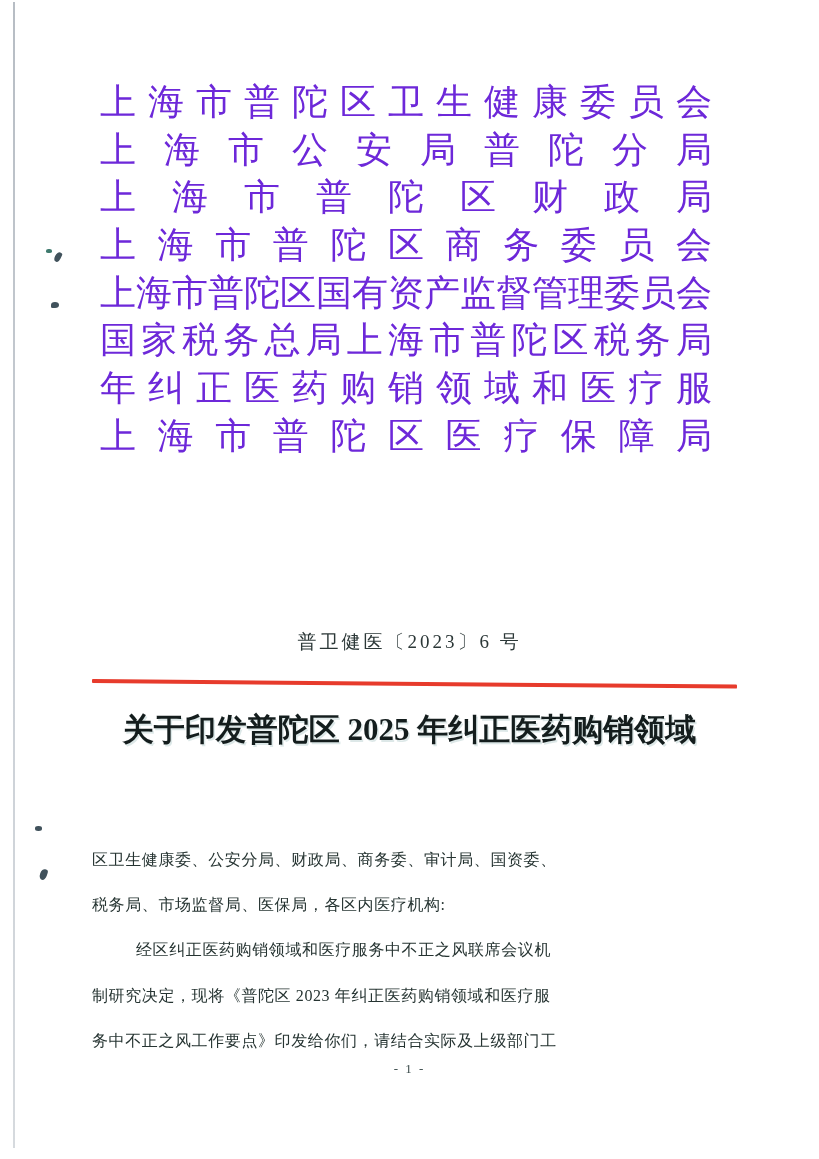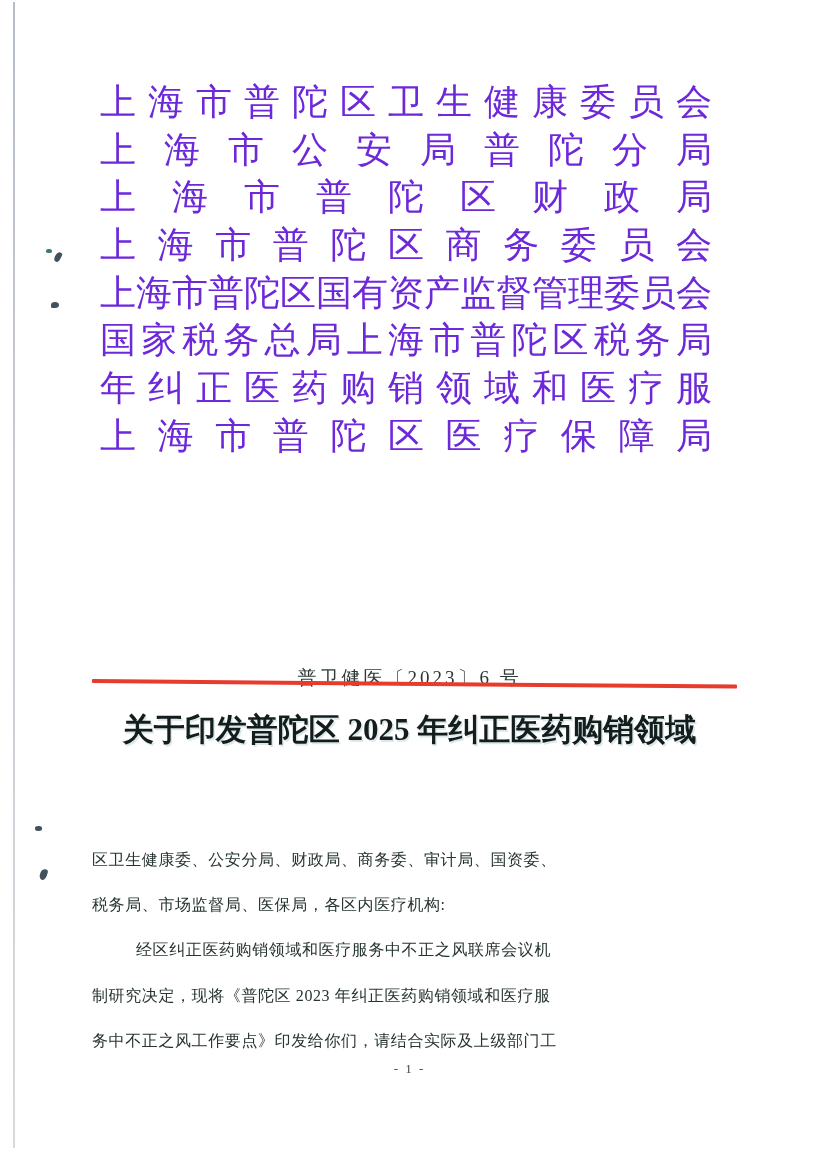--- a/index.html
+++ b/index.html
@@ -56,21 +56,20 @@
   
   .doc-number {
     position: absolute;
     top: 629px;
     left: 0;
     width: 100%;
     text-align: center;
     font-size: 19px;
     letter-spacing: 3px;
     color: #2b3737;
-    margin-top: 36px;
   }
 
   
   .red-divider {
     position: absolute;
     left: 92px;
     top: 679px;
     width: 645px;
     height: 4px;
     background: #e73b2c;

